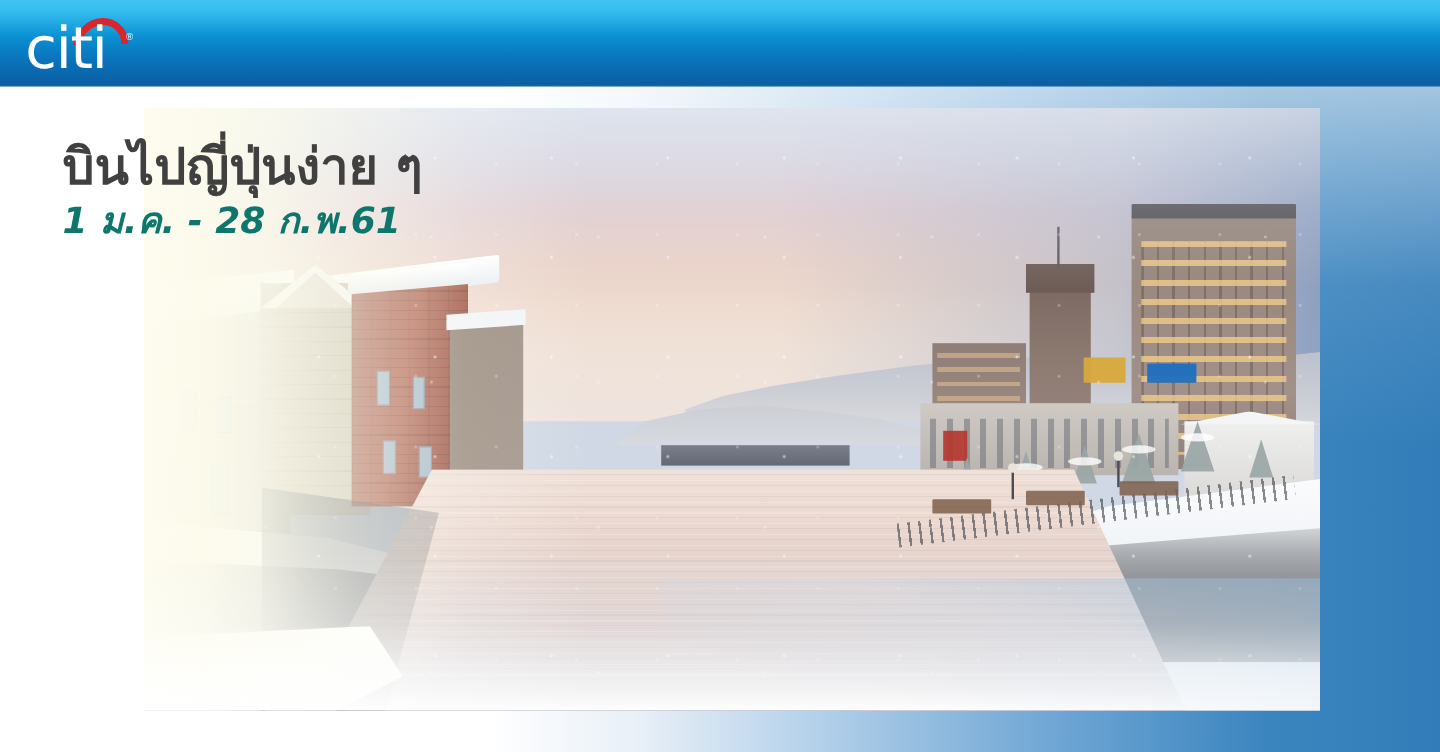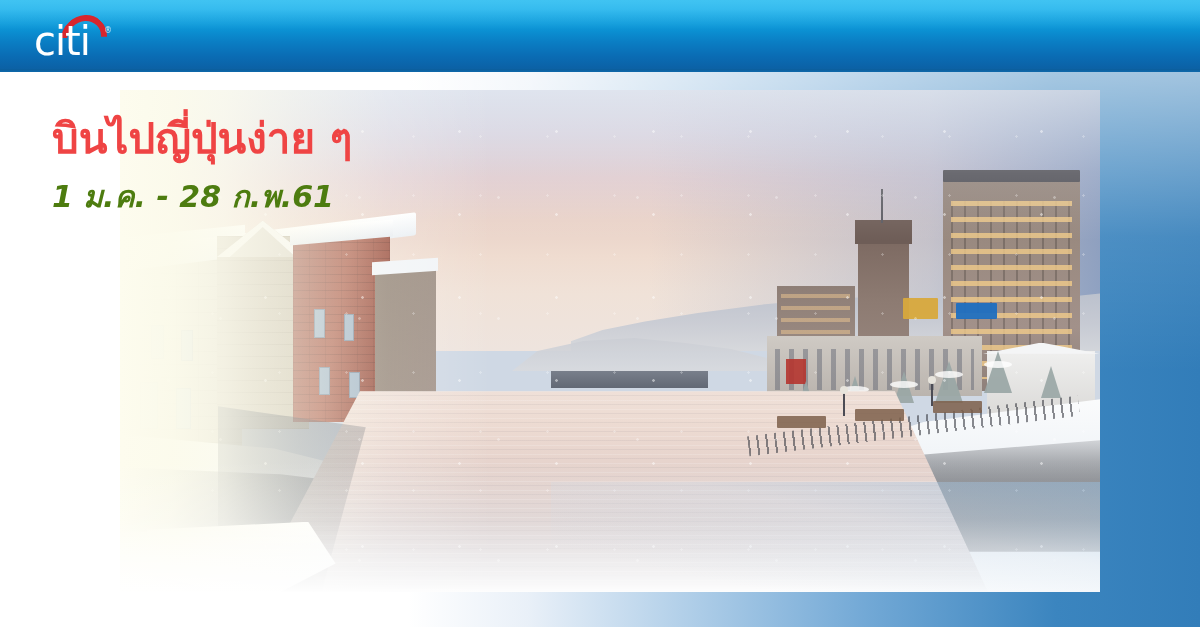--- a/index.html
+++ b/index.html
@@ -88,23 +88,23 @@
     width:48px; height:44px;
     border:6px solid #d7262d;
     border-radius:50%;
     border-bottom-color:transparent;
     border-left-color:transparent;
     transform:rotate(-45deg);
     box-sizing:border-box;
   }
   .logo-word {
     position:absolute;
-    left:16px; top:6px;
+    left:3px; top:6px;
     font-family:"DejaVu Sans", sans-serif;
-    font-size:40px;
+    font-size:48px;
     font-weight:400;
     color:#ffffff;
     letter-spacing:-1px;
     line-height:42px;
   }
   .logo-reg {
     position:absolute;
     left:86px; top:12px;
     font-size:8px;
     color:#ffffff;
@@ -458,33 +458,32 @@
   .copy {
     position:absolute;
     left:52px; top:112px;
     width:820px;
     z-index:30;
   }
   .headline {
     font-family:"DejaVu Sans", sans-serif;
     font-size:42px;
     font-weight:bold;
-    color:#ef4444;
+    color:#404040;
     line-height:1.30;
     letter-spacing:0px;
     white-space:nowrap;
   }
   .headline.l2 { margin-top:-2px; }
   .subline {
-    margin-top:12px;
     font-family:"DejaVu Sans", sans-serif;
     font-size:30px;
     font-style:italic;
     font-weight:bold;
-    color:#4d7c0f;
+    color:#0f766e;
     line-height:1.2;
     white-space:nowrap;
   }
 </style>
 </head>
 <body>
 
 <div id="banner">
 
   <div class="bg-wash"></div>

